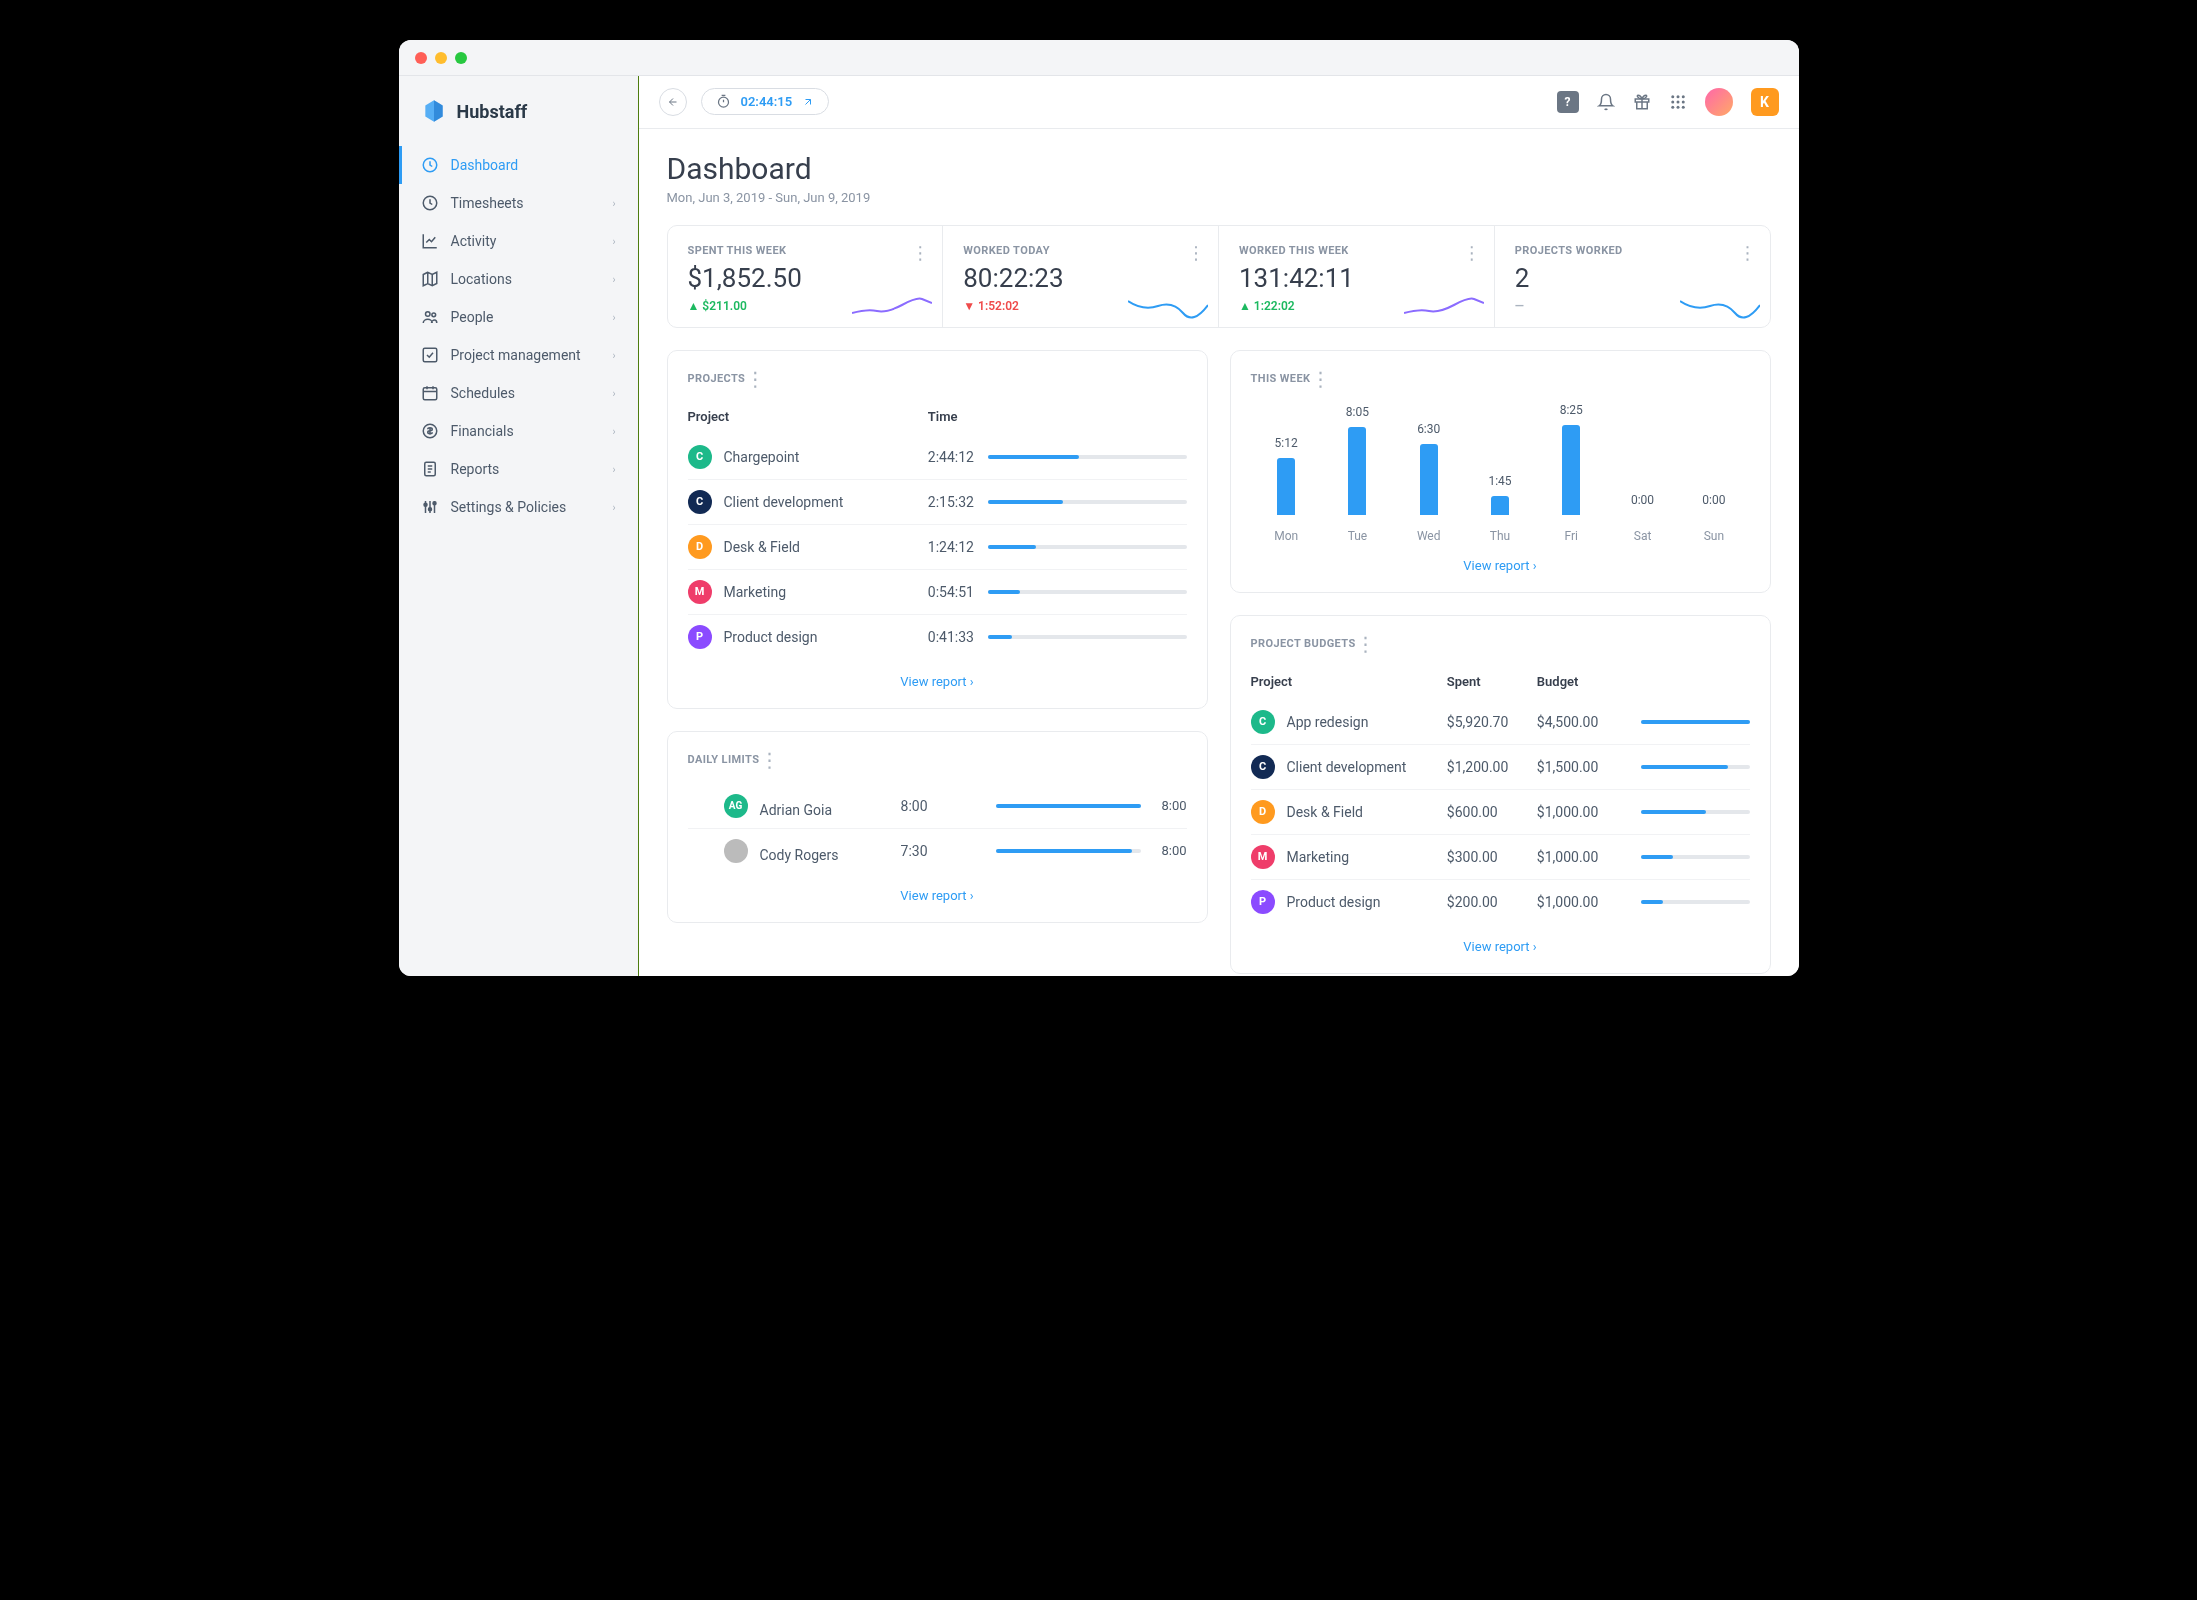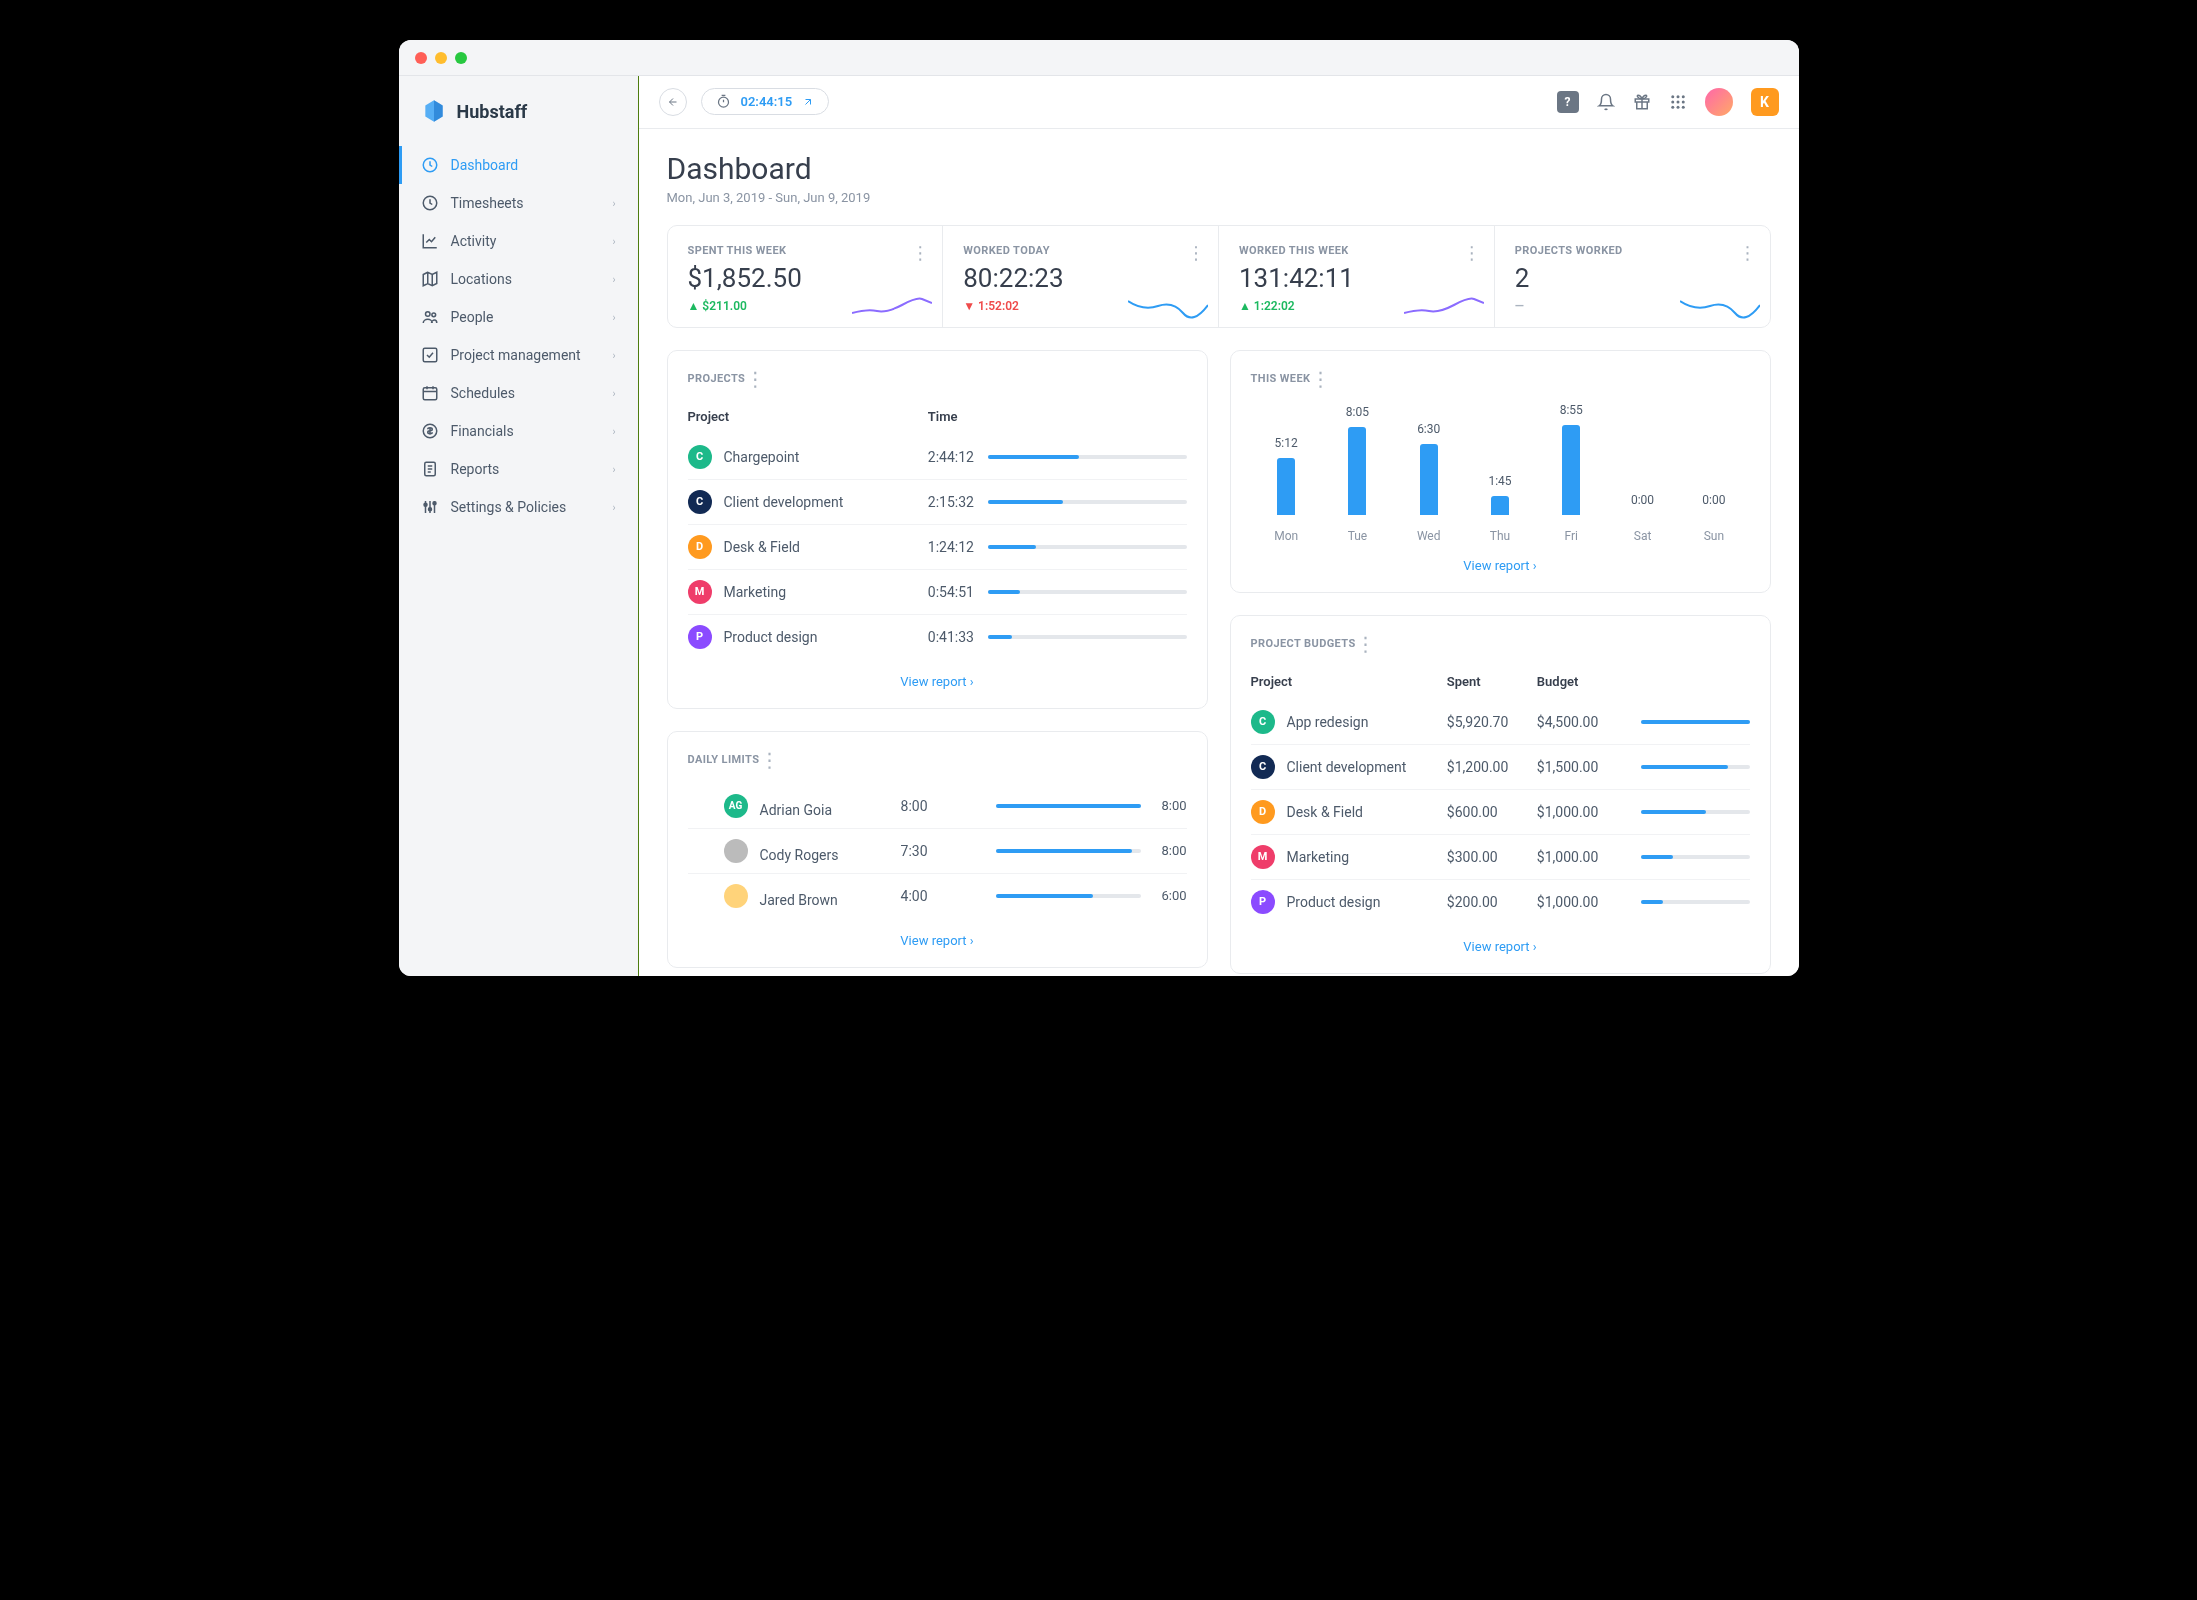--- a/index.html
+++ b/index.html
@@ -383,33 +383,20 @@
                       <span>Cody Rogers</span>
                     </div>
   <div>7:30</div>
   <div>
                       <div class="bar-bg">
                         <div class="bar-fill" style="width:94%"></div>
                       </div>
                       <span class="limit-val">8:00</span>
                     </div>
                   </div>
-                  <div class="tbl-row">
-                    <div>
-                      <span class="member-av" style="background:#ffd37a"></span>
-                      <span>Jared Brown</span>
-                    </div>
-  <div>4:00</div>
-  <div>
-                      <div class="bar-bg">
-                        <div class="bar-fill" style="width:67%"></div>
-                      </div>
-                      <span class="limit-val">6:00</span>
-                    </div>
-                  </div>
                 </div>
               <div class="view-link"><a><span>View report</span> ›</a></div>
             </div>
           </div>
 
           <div>
             <div class="panel col-gap">
               <div class="panel-head">
                 <span class="panel-title">THIS WEEK</span>
                 <span class="panel-more">⋮</span>
@@ -429,21 +416,21 @@
                     <div class="chart-val">6:30</div>
   <div class="chart-bar" style="height:71px"></div>
   <div class="chart-lbl">Wed</div>
                   </div>
                   <div class="chart-col">
                     <div class="chart-val">1:45</div>
   <div class="chart-bar" style="height:19px"></div>
   <div class="chart-lbl">Thu</div>
                   </div>
                   <div class="chart-col">
-                    <div class="chart-val">8:55</div>
+                    <div class="chart-val">8:25</div>
   <div class="chart-bar" style="height:90px"></div>
   <div class="chart-lbl">Fri</div>
                   </div>
                   <div class="chart-col">
                     <div class="chart-val">0:00</div>
   <div class="chart-bar" style="height:0px"></div>
   <div class="chart-lbl">Sat</div>
                   </div>
                   <div class="chart-col">
                     <div class="chart-val">0:00</div>

